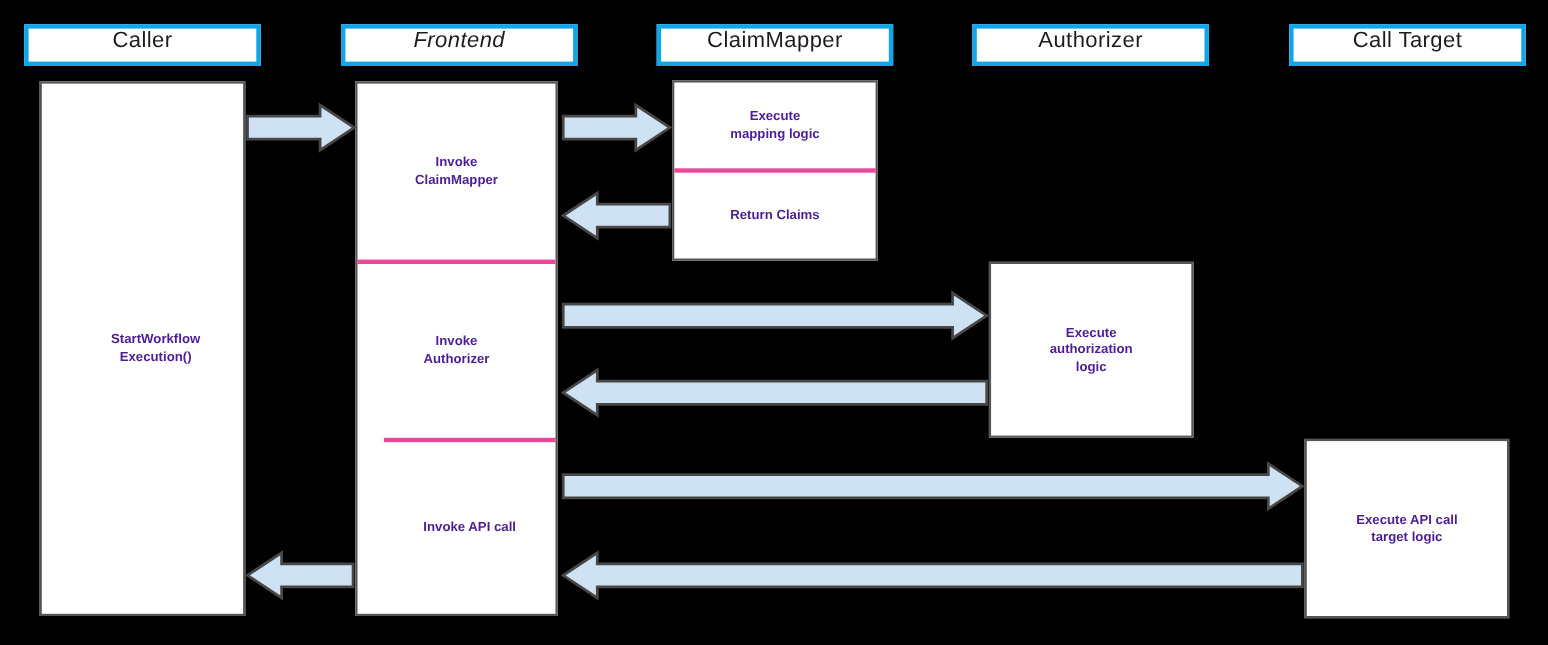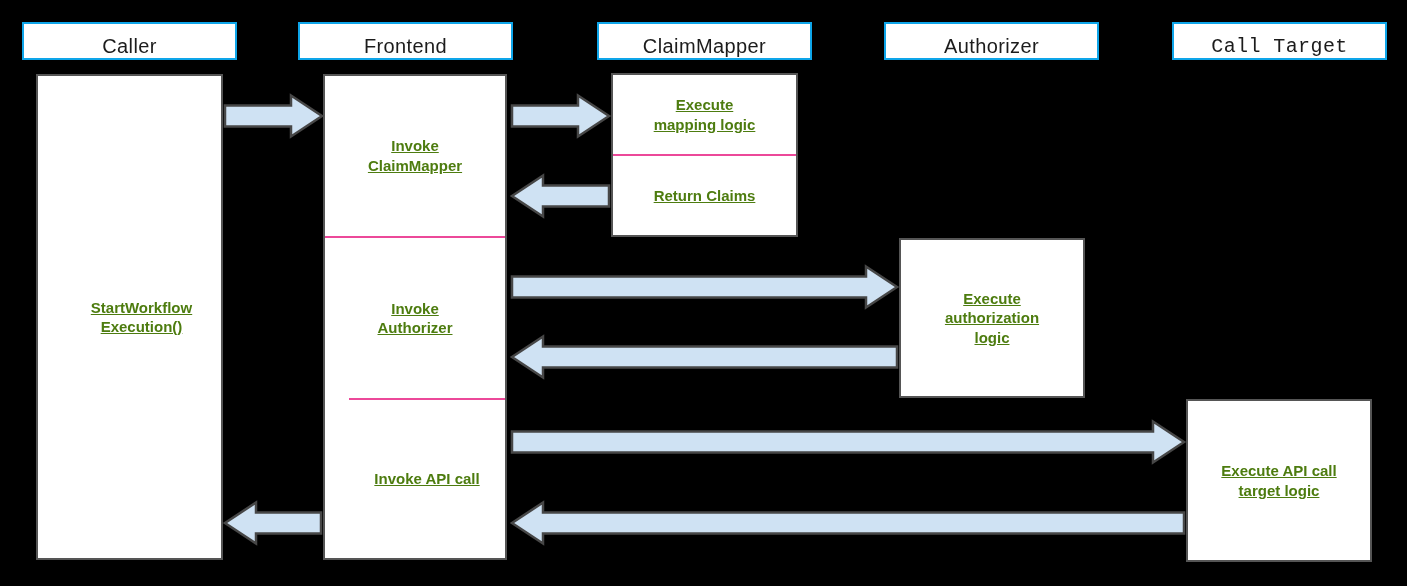--- a/index.html
+++ b/index.html
@@ -14,82 +14,81 @@
     height: 586px;
     background: #000000;
     overflow: hidden;
   }
   .actor-header {
     position: absolute;
     top: 22px;
     height: 38px;
     width: 215px;
     background: #ffffff;
-    border: 2px solid #0ea5e9;
+    border: 4px solid #0ea5e9;
     box-sizing: border-box;
     display: flex;
-    align-items: flex-end;
+    align-items: flex-start;
     justify-content: center;
     font-size: 20px;
     font-weight: 400;
     letter-spacing: 0.4px;
     color: #1c1c1c;
   }
   .activation {
     position: absolute;
     background: #ffffff;
     border: 2px solid #555555;
     box-sizing: border-box;
     display: flex;
     flex-direction: column;
   }
   .activation .section {
     flex: 1 1 0;
     display: flex;
     align-items: center;
     justify-content: center;
     text-align: center;
-    font-size: 15px;
+    font-size: 12px;
     font-weight: 700;
     line-height: 1.3;
-    color: #4d7c0f;
+    color: #4c1d95;
     white-space: pre-line;
     box-sizing: border-box;
-    text-decoration: underline;
   }
   .activation .section + .section {
-    border-top: 2px solid #ec4899;
+    border-top: 4px solid #ec4899;
   }
   #arrow-layer {
     position: absolute;
     left: 0;
     top: 0;
     width: 1407px;
     height: 586px;
     pointer-events: none;
   }
 </style>
 </head>
 <body>
 
 <div class="canvas">
 
   <div class="actor-header" style="left:22px;">
       <span>Caller</span>
     </div>
-  <div class="actor-header" style="left:298px;">
+  <div class="actor-header" style="left:310px;font-style:italic;">
       <span>Frontend</span>
     </div>
   <div class="actor-header" style="left:597px;">
       <span>ClaimMapper</span>
     </div>
   <div class="actor-header" style="left:884px;">
       <span>Authorizer</span>
     </div>
-  <div class="actor-header" style="left:1172px;font-family:Liberation Mono, monospace;">
+  <div class="actor-header" style="left:1172px;">
       <span>Call Target</span>
     </div>
 
   <div class="activation" style="left:36px; top:74px; width:187px; height:486px;padding-left:24px;">
     <div class="section">StartWorkflow
 Execution()</div>
   </div>
 
   <div class="activation" style="left:323px; top:74px; width:184px; height:486px;justify-content:space-between;">
     <div class="section" style="flex-basis:159px;">Invoke

